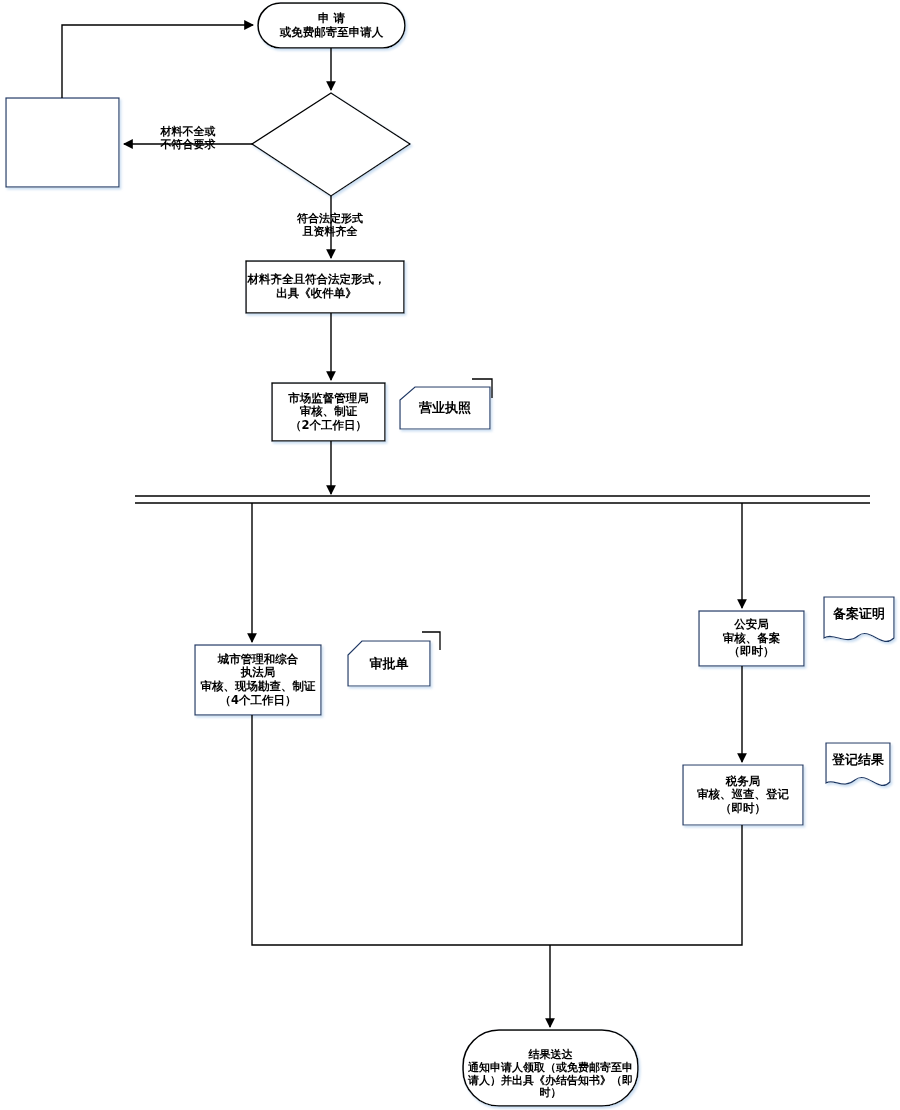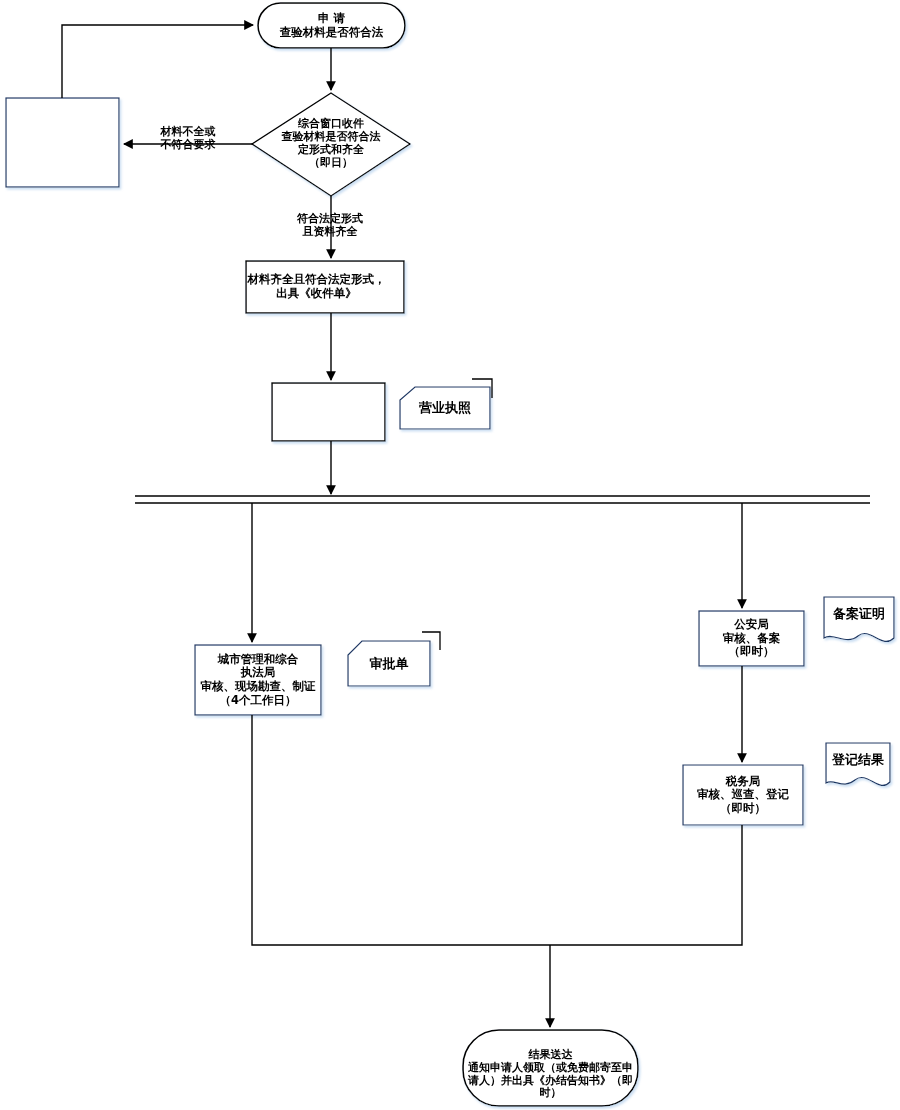--- a/index.html
+++ b/index.html
@@ -94,31 +94,30 @@
     <line x1="742" y1="666" x2="742" y2="762" stroke="#000" stroke-width="1.4" marker-end="url(#arrow)"></line>
 
     <path d="M 252,715 L 252,945 L 550,945" fill="none" stroke="#000" stroke-width="1.4"></path>
 
     <path d="M 742,825 L 742,945 L 550,945" fill="none" stroke="#000" stroke-width="1.4"></path>
 
     <line x1="550" y1="945" x2="550" y2="1027" stroke="#000" stroke-width="1.4" marker-end="url(#arrow)"></line>
   </svg>
 
   <div class="nodeLabel lbl-terminal" style="left:258px;top:3px;width:147px;height:45px;">申 请
-查验材料是否符合法</div>
+或免费邮寄至申请人</div>
 
 
-  <div class="nodeLabel lbl-decision" style="left:246px;top:104px;width:170px;height:80px;">综合窗口收件
-查验材料是否符合法
-定形式和齐全
-（即日）</div>
 
   <div class="nodeLabel lbl-process" style="left:246px;top:261px;width:141px;height:52px;">材料齐全且符合法定形式，
 出具《收件单》</div>
 
+  <div class="nodeLabel lbl-process" style="left:272px;top:383px;width:113px;height:58px;">市场监督管理局
+审核、制证
+（2个工作日）</div>
 
   <div class="nodeLabel lbl-doc" style="left:400px;top:389px;width:90px;height:38px;">营业执照</div>
 
   <div class="nodeLabel lbl-process" style="left:192px;top:645px;width:132px;height:70px;">城市管理和综合
 执法局
 审核、现场勘查、制证
 （4个工作日）</div>
 
   <div class="nodeLabel lbl-doc" style="left:348px;top:645px;width:82px;height:38px;">审批单</div>
 

